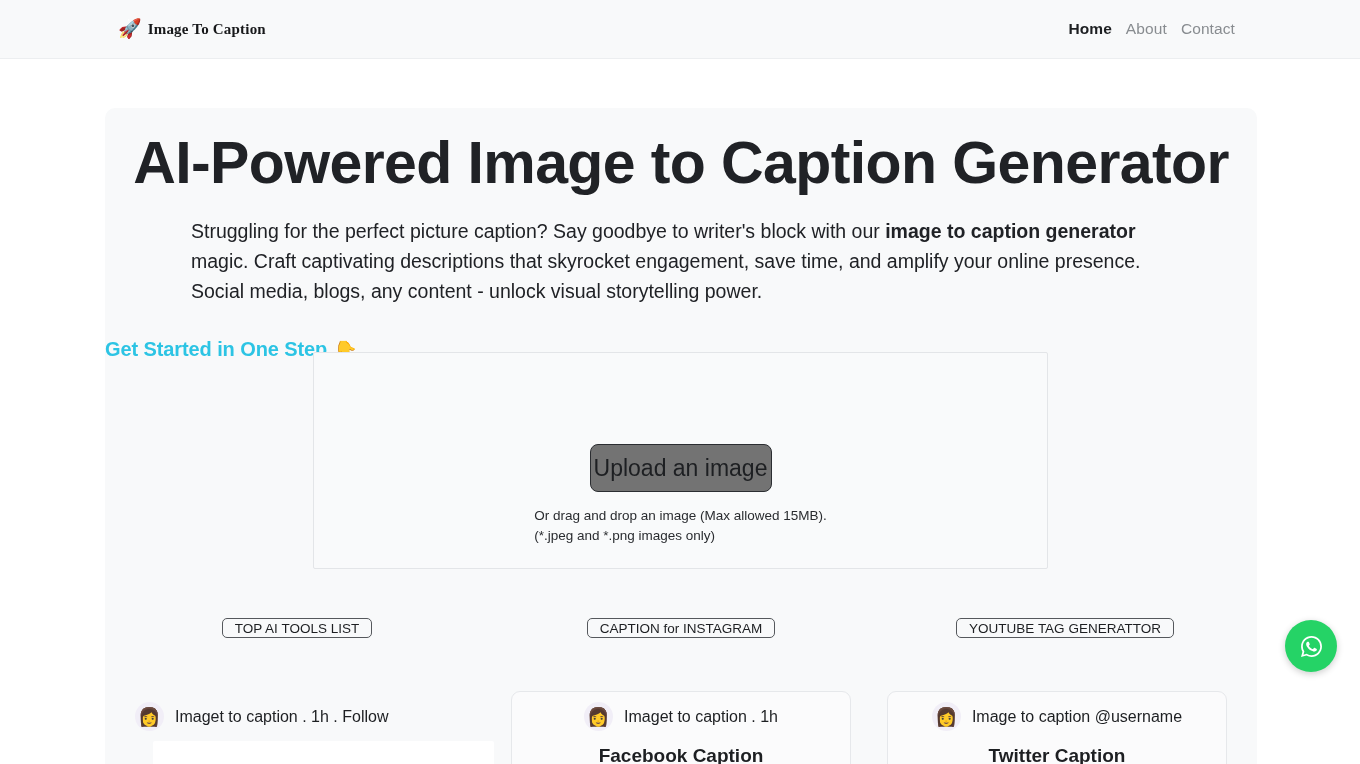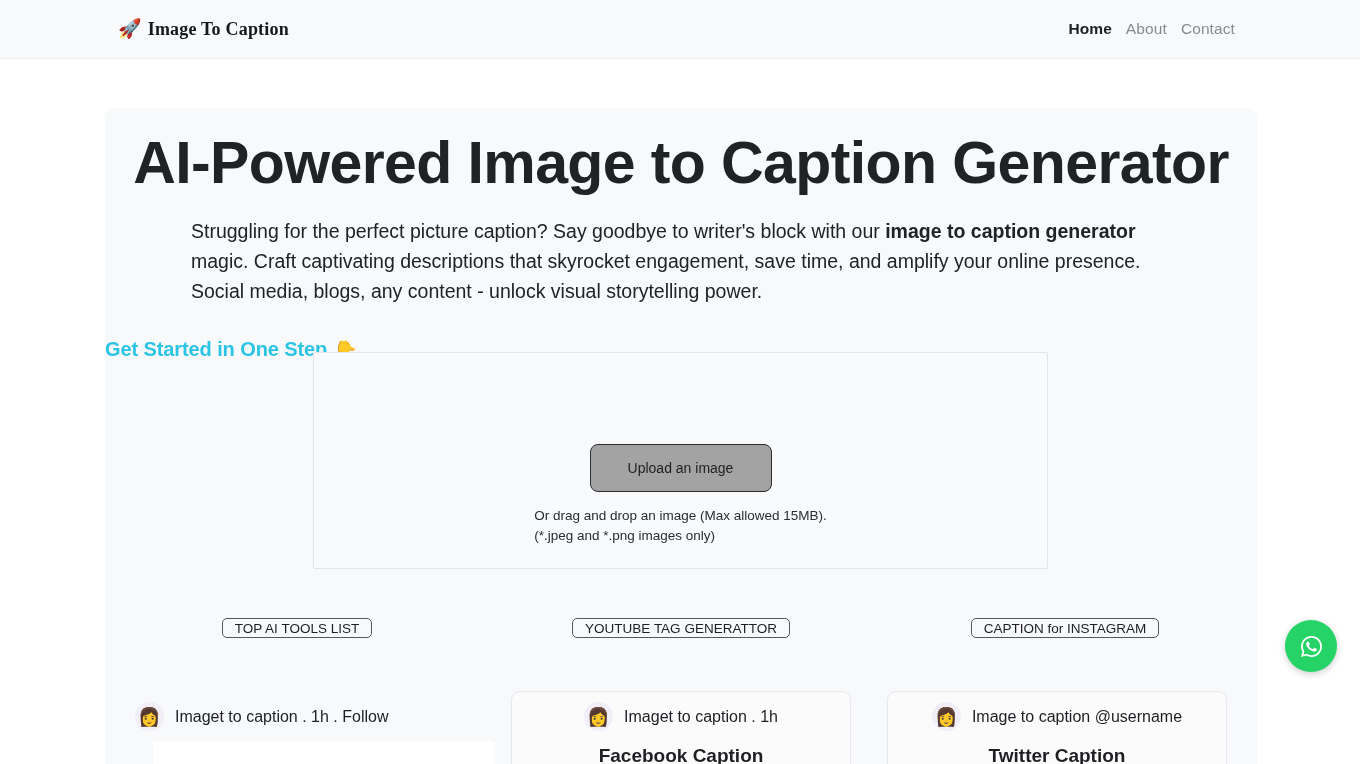--- a/index.html
+++ b/index.html
@@ -32,21 +32,21 @@
     text-decoration: none;
   }
   .brand-icon {
     font-size: 19px;
     line-height: 1;
     transform: translateY(-1px);
   }
   .brand-name {
     font-family: "Liberation Serif", serif;
     font-weight: bold;
-    font-size: 18px;
+    font-size: 15px;
     color: #17181a;
     letter-spacing: .2px;
   }
   .main-nav {
     position: absolute;
     right: 125px;
     display: flex;
     align-items: center;
     gap: 14px;
   }
@@ -120,25 +120,25 @@
     border-radius: 2px;
     display: flex;
     flex-direction: column;
     align-items: center;
     justify-content: flex-end;
     padding-bottom: 22px;
   }
   .upload-btn {
     width: 182px;
     height: 48px;
-    background: #a3a3a3;
+    background: #737373;
     border: 1px solid #2b2d31;
     border-radius: 8px;
     font-family: "Liberation Sans", sans-serif;
-    font-size: 14px;
+    font-size: 23px;
     color: #1d1f22;
     cursor: pointer;
   }
   .dz-hint {
     margin-top: 14px;
     font-size: 13.5px;
     line-height: 20px;
     color: #2a2c30;
   }
 
@@ -283,24 +283,24 @@
         <div>Or drag and drop an image (Max allowed 15MB).</div>
         <div>(*.jpeg and *.png images only)</div>
       </div>
     </div>
 
     <div class="tool-row">
       <div class="tool-col">
         <button class="tool-btn">TOP AI TOOLS LIST</button>
       </div>
       <div class="tool-col">
+        <button class="tool-btn">CAPTION for INSTAGRAM</button>
+      </div>
+      <div class="tool-col">
         <button class="tool-btn">YOUTUBE TAG GENERATTOR</button>
-      </div>
-      <div class="tool-col">
-        <button class="tool-btn">CAPTION for INSTAGRAM</button>
       </div>
     </div>
 
     <div class="cards-row">
 
       <div class="social-card plain">
         <div class="card-head">
           <span class="avatar">👩</span>
           <span class="card-meta">Imaget to caption . 1h . Follow</span>
         </div>

